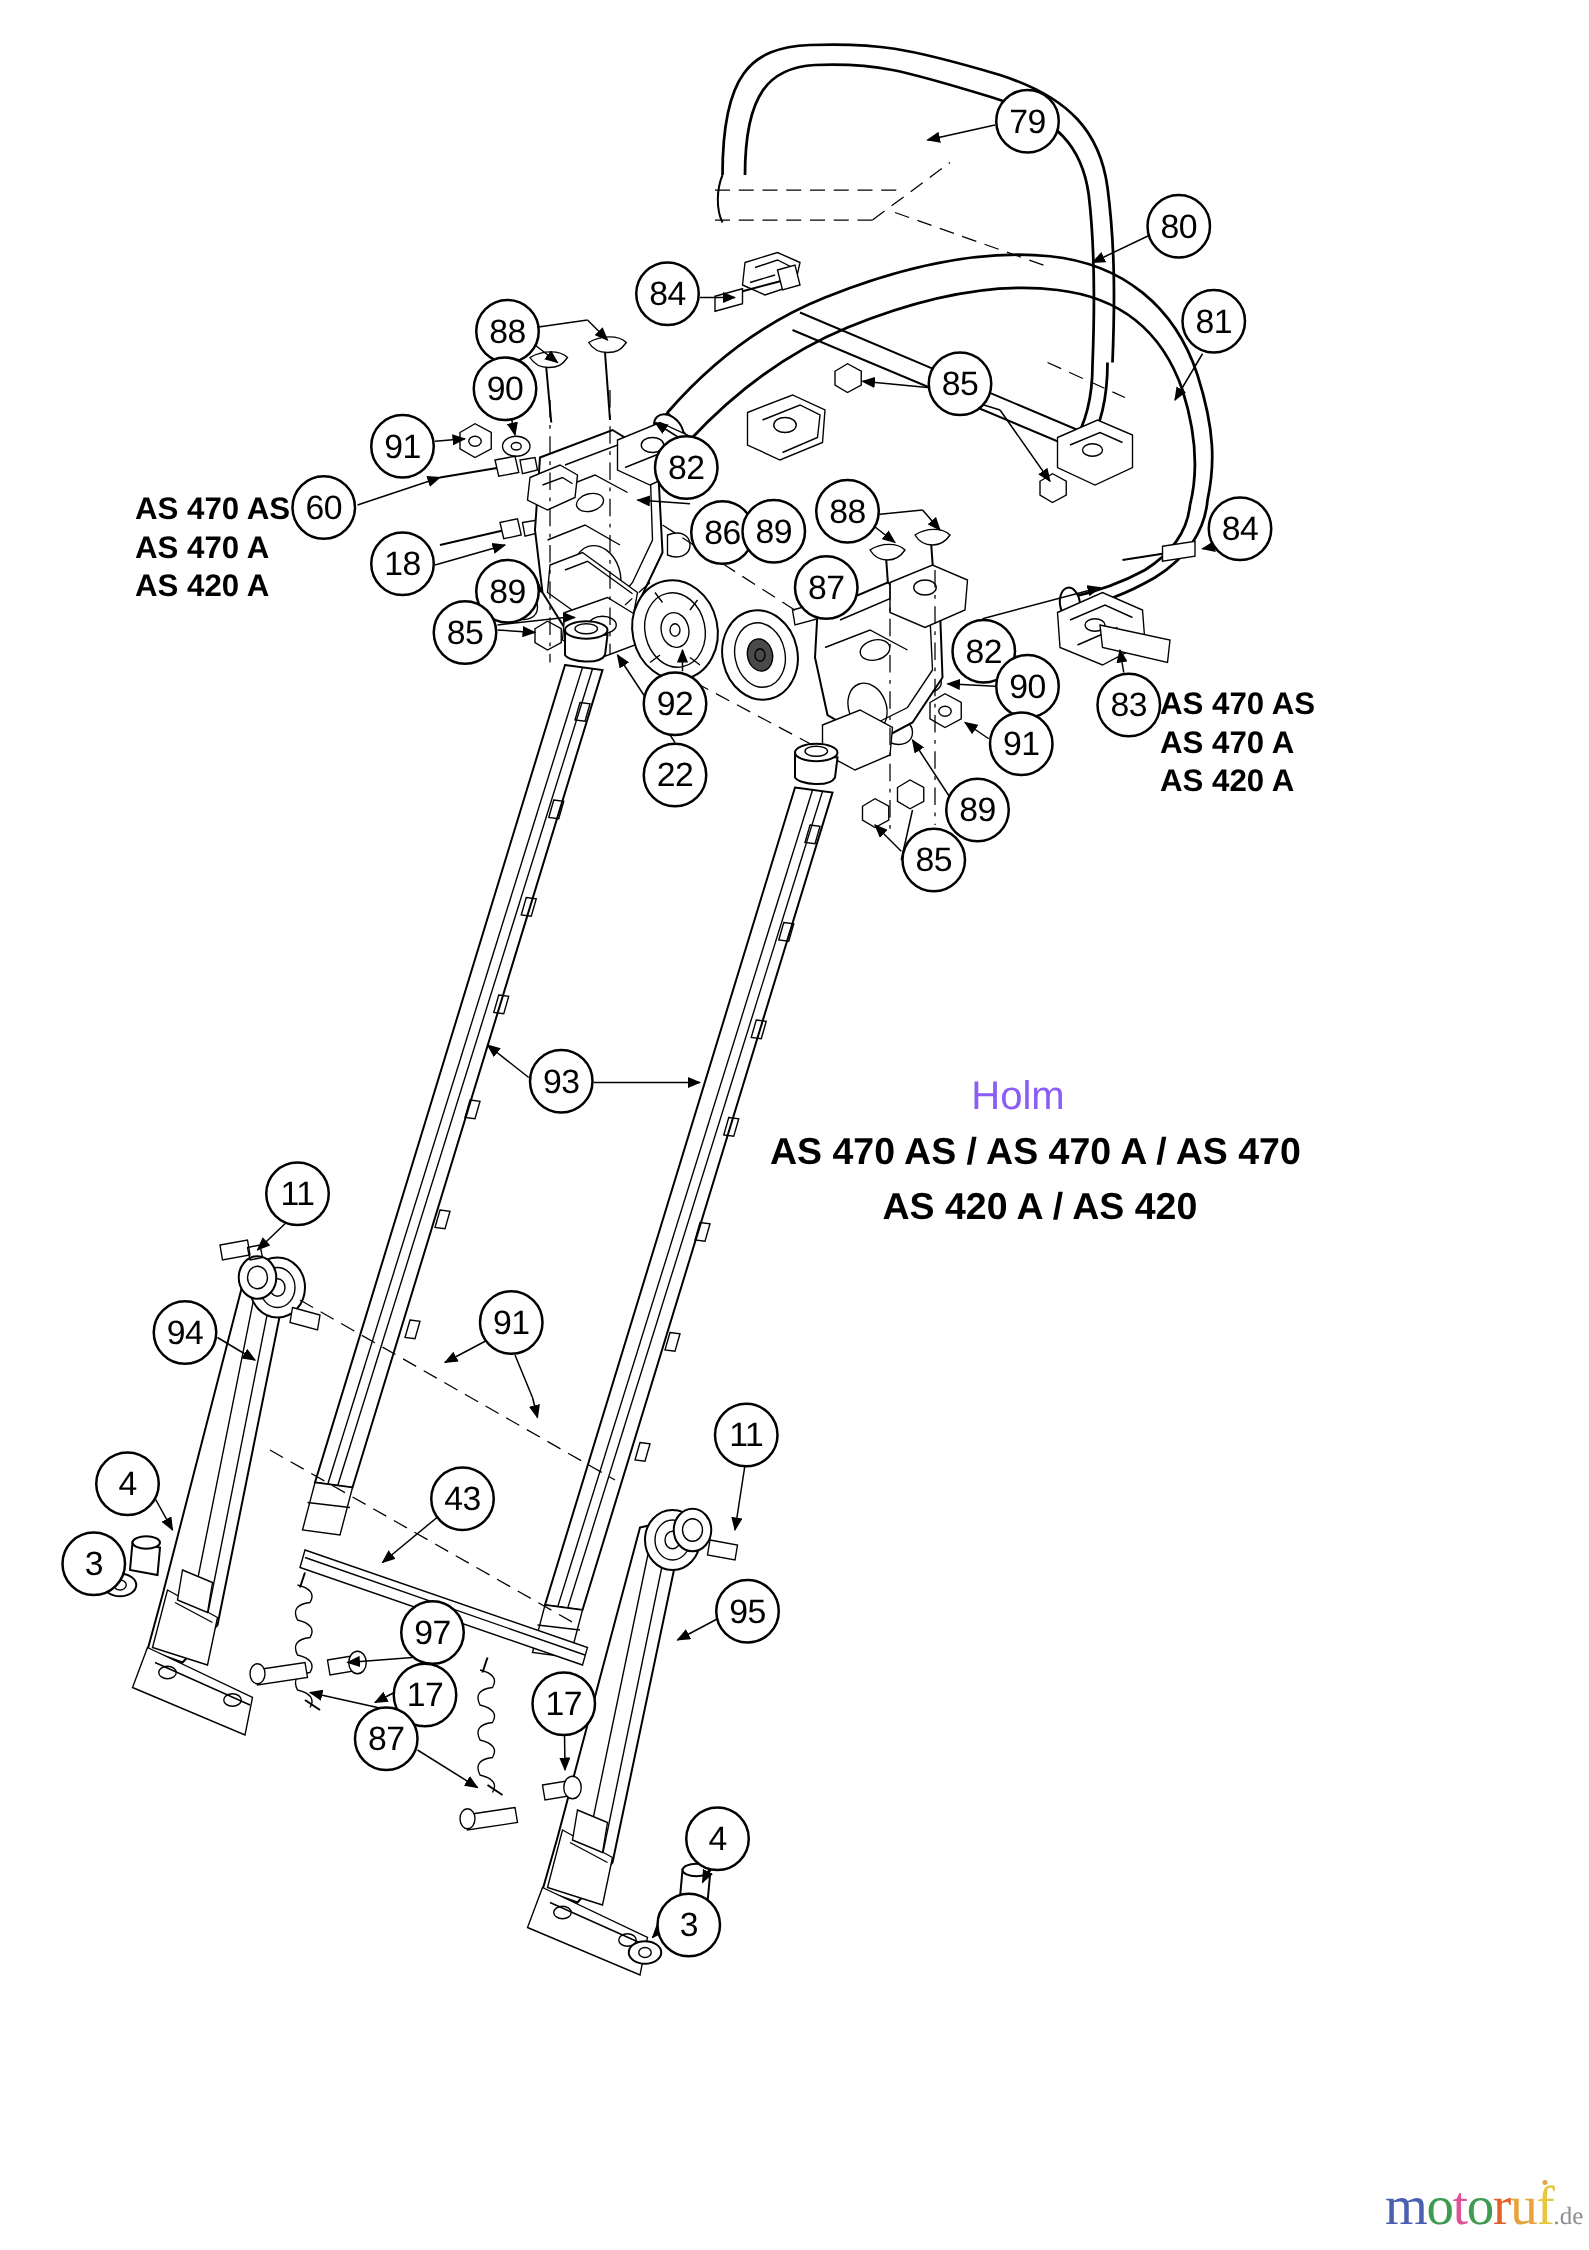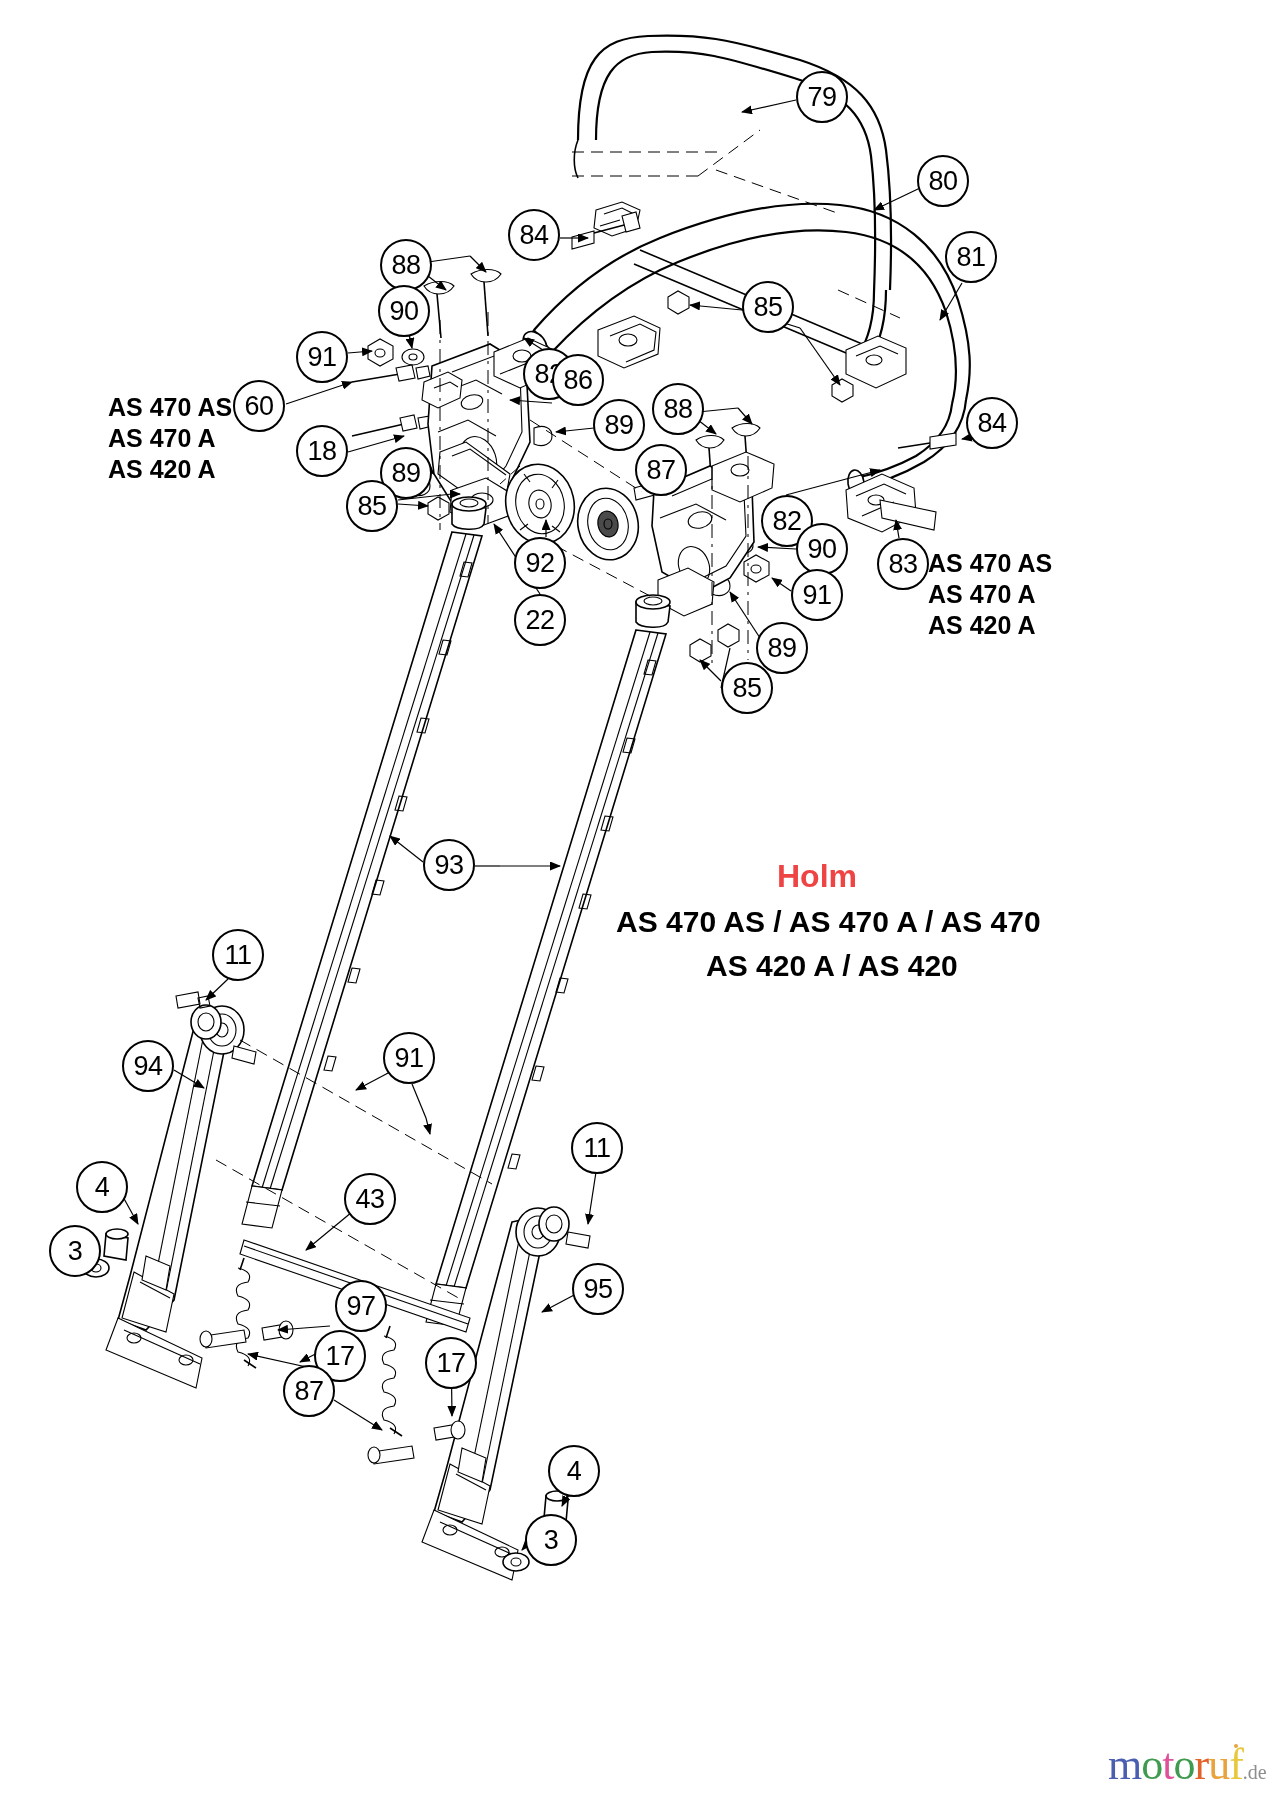--- a/index.html
+++ b/index.html
@@ -58,22 +58,22 @@
     font-weight: bold;
     color: #000;
     line-height: 31px;
     white-space: nowrap;
   }
   .modelblock.right-al { text-align: left; }
   .title-holm {
     position: absolute;
     font-family: "Liberation Sans", sans-serif;
     font-size: 32px;
-    font-weight: bold;
-    color: #ef4444;
+    font-weight: normal;
+    color: #8b5cf6;
     white-space: nowrap;
   }
   .title-line {
     position: absolute;
     font-family: "Liberation Sans", sans-serif;
     font-size: 30px;
     font-weight: bold;
     color: #000;
     white-space: nowrap;
   }
@@ -484,21 +484,21 @@
     <div class="callout" style="left:822px;top:97px">79</div>
     <div class="callout" style="left:943px;top:181px">80</div>
     <div class="callout" style="left:971px;top:257px">81</div>
     <div class="callout" style="left:534px;top:235px">84</div>
     <div class="callout" style="left:406px;top:265px">88</div>
     <div class="callout" style="left:768px;top:307px">85</div>
     <div class="callout" style="left:404px;top:311px">90</div>
     <div class="callout" style="left:322px;top:357px">91</div>
     <div class="callout" style="left:549px;top:374px">82</div>
     <div class="callout" style="left:259px;top:406px">60</div>
-    <div class="callout" style="left:578px;top:380px">86</div>
+    <div class="callout" style="left:578px;top:426px">86</div>
     <div class="callout" style="left:678px;top:409px">88</div>
     <div class="callout" style="left:992px;top:423px">84</div>
     <div class="callout" style="left:619px;top:425px">89</div>
     <div class="callout" style="left:322px;top:451px">18</div>
     <div class="callout" style="left:661px;top:470px">87</div>
     <div class="callout" style="left:406px;top:473px">89</div>
     <div class="callout" style="left:372px;top:506px">85</div>
     <div class="callout" style="left:787px;top:521px">82</div>
     <div class="callout" style="left:822px;top:549px">90</div>
     <div class="callout" style="left:540px;top:563px">92</div>
@@ -509,21 +509,21 @@
     <div class="callout" style="left:747px;top:688px">85</div>
     <div class="callout" style="left:449px;top:865px">93</div>
     <div class="callout" style="left:238px;top:955px">11</div>
     <div class="callout" style="left:148px;top:1066px">94</div>
     <div class="callout" style="left:409px;top:1058px">91</div>
     <div class="callout" style="left:597px;top:1148px">11</div>
     <div class="callout" style="left:102px;top:1187px">4</div>
     <div class="callout" style="left:370px;top:1199px">43</div>
     <div class="callout" style="left:75px;top:1251px">3</div>
     <div class="callout" style="left:598px;top:1289px">95</div>
-    <div class="callout" style="left:361px;top:1306px">97</div>
+    <div class="callout" style="left:346px;top:1306px">97</div>
     <div class="callout" style="left:340px;top:1356px">17</div>
     <div class="callout" style="left:451px;top:1363px">17</div>
     <div class="callout" style="left:309px;top:1391px">87</div>
     <div class="callout" style="left:574px;top:1471px">4</div>
     <div class="callout" style="left:551px;top:1540px">3</div>
   </div>
 
   <div class="text-layer">
 
     <div class="modelblock" style="left:108px;top:392px">

